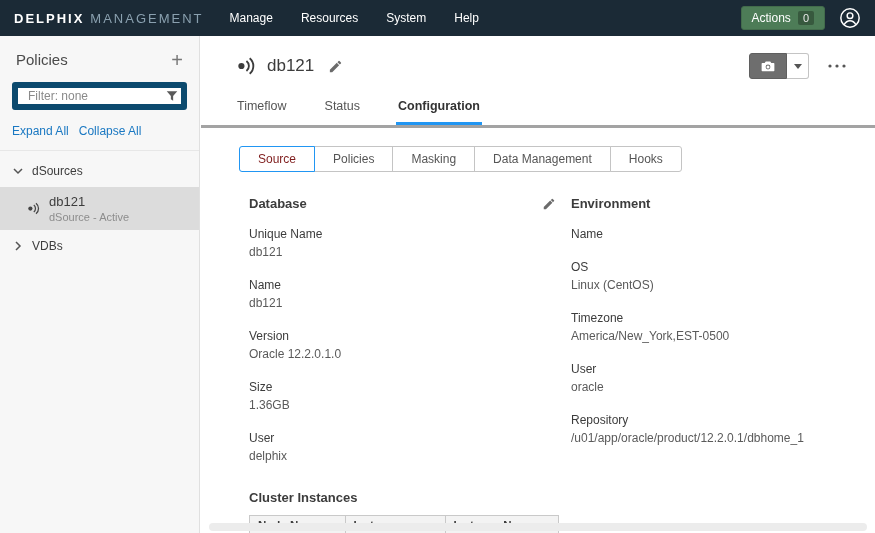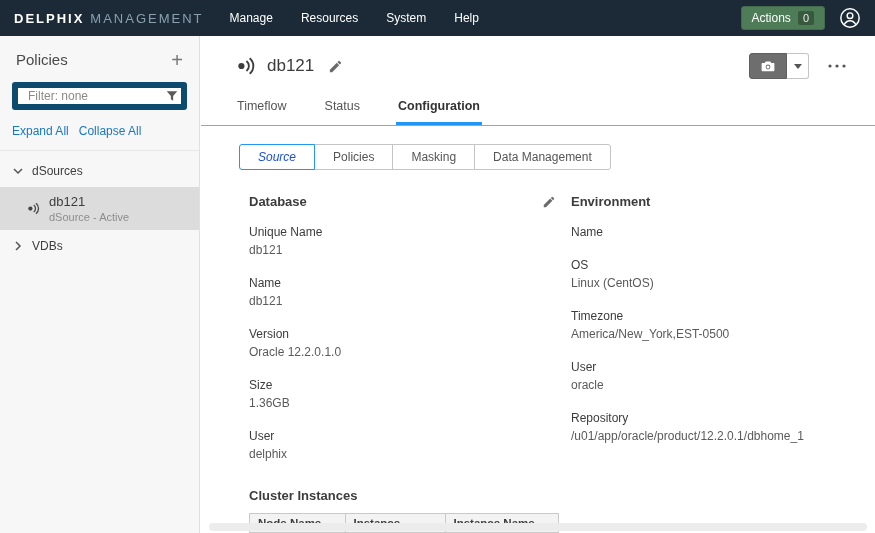--- a/index.html
+++ b/index.html
@@ -96,38 +96,38 @@
   }
   .caret-down { width: 0; height: 0; border-left: 4px solid transparent;
     border-right: 4px solid transparent; border-top: 5px solid #555; }
   .more-btn {
     margin-left: 14px; background: none; border: none; cursor: pointer;
     display: flex; align-items: center; height: 26px; padding: 0 4px;
   }
 
   .tabs {
     display: flex; gap: 34px; padding: 16px 0 0 34px;
-    border-bottom: 1px solid #a3a3a3;
+    border-bottom: 3px solid #a3a3a3;
     align-items: center;
   }
   .tab {
     font-size: 12.5px; color: #555; padding: 4px 2px 9px 2px; cursor: pointer;
     border-bottom: 3px solid transparent;
   }
   .tab.active { color: #333; font-weight: bold; border-bottom-color: #2196f3; }
 
   .subtabs { display: flex; padding: 18px 0 0 38px; }
   .subtab {
     background: #fff; border: 1px solid #c4c4c4; color: #555; font-size: 12px;
     padding: 5px 18px; cursor: pointer; margin-left: -1px;
     font-family: "Liberation Sans", sans-serif;
   }
   .subtab:first-child { border-radius: 3px 0 0 3px; margin-left: 0; }
   .subtab:last-child { border-radius: 0 3px 3px 0; }
-  .subtab.active { color: #1d4ed8; border-color: #2196f3; position: relative; z-index: 1; font-style: italic; }
+  .subtab.active { color: #7f1d1d; border-color: #2196f3; position: relative; z-index: 1; }
 
   .content { display: flex; padding: 24px 24px 0 48px; }
   .col-left { width: 307px; }
   .col-right { margin-left: 15px; flex: 1; }
   .section-heading {
     display: flex; align-items: center; justify-content: space-between;
     font-size: 13px; font-weight: bold; color: #3c3c3c; margin-bottom: 16px;
   }
   .section-edit-icon { width: 14px; height: 14px; cursor: pointer; }
   .field { margin-bottom: 19px; }
@@ -281,20 +281,21 @@
       <div class="tab">Timeflow</div>
       <div class="tab">Status</div>
       <div class="tab active">Configuration</div>
     </div>
 
     <div class="subtabs">
       <button class="subtab active">Source</button>
       <button class="subtab">Policies</button>
       <button class="subtab">Masking</button>
       <button class="subtab">Data Management</button>
+      <button class="subtab">Hooks</button>
     </div>
 
     <div class="content">
 
       <div class="col-left">
         <div class="section-heading">
           <span>Database</span>
           <span class="section-edit-icon">
             <svg viewBox="0 0 24 24">
                 <path d="M3 17.25V21h3.75L17.8 9.94l-3.75-3.75L3 17.25zM20.7 7.04a1 1 0 0 0 0-1.41l-2.34-2.34a1 1 0 0 0-1.41 0l-1.83 1.83 3.75 3.75 1.83-1.83z" fill="#6b6b6b"></path>

